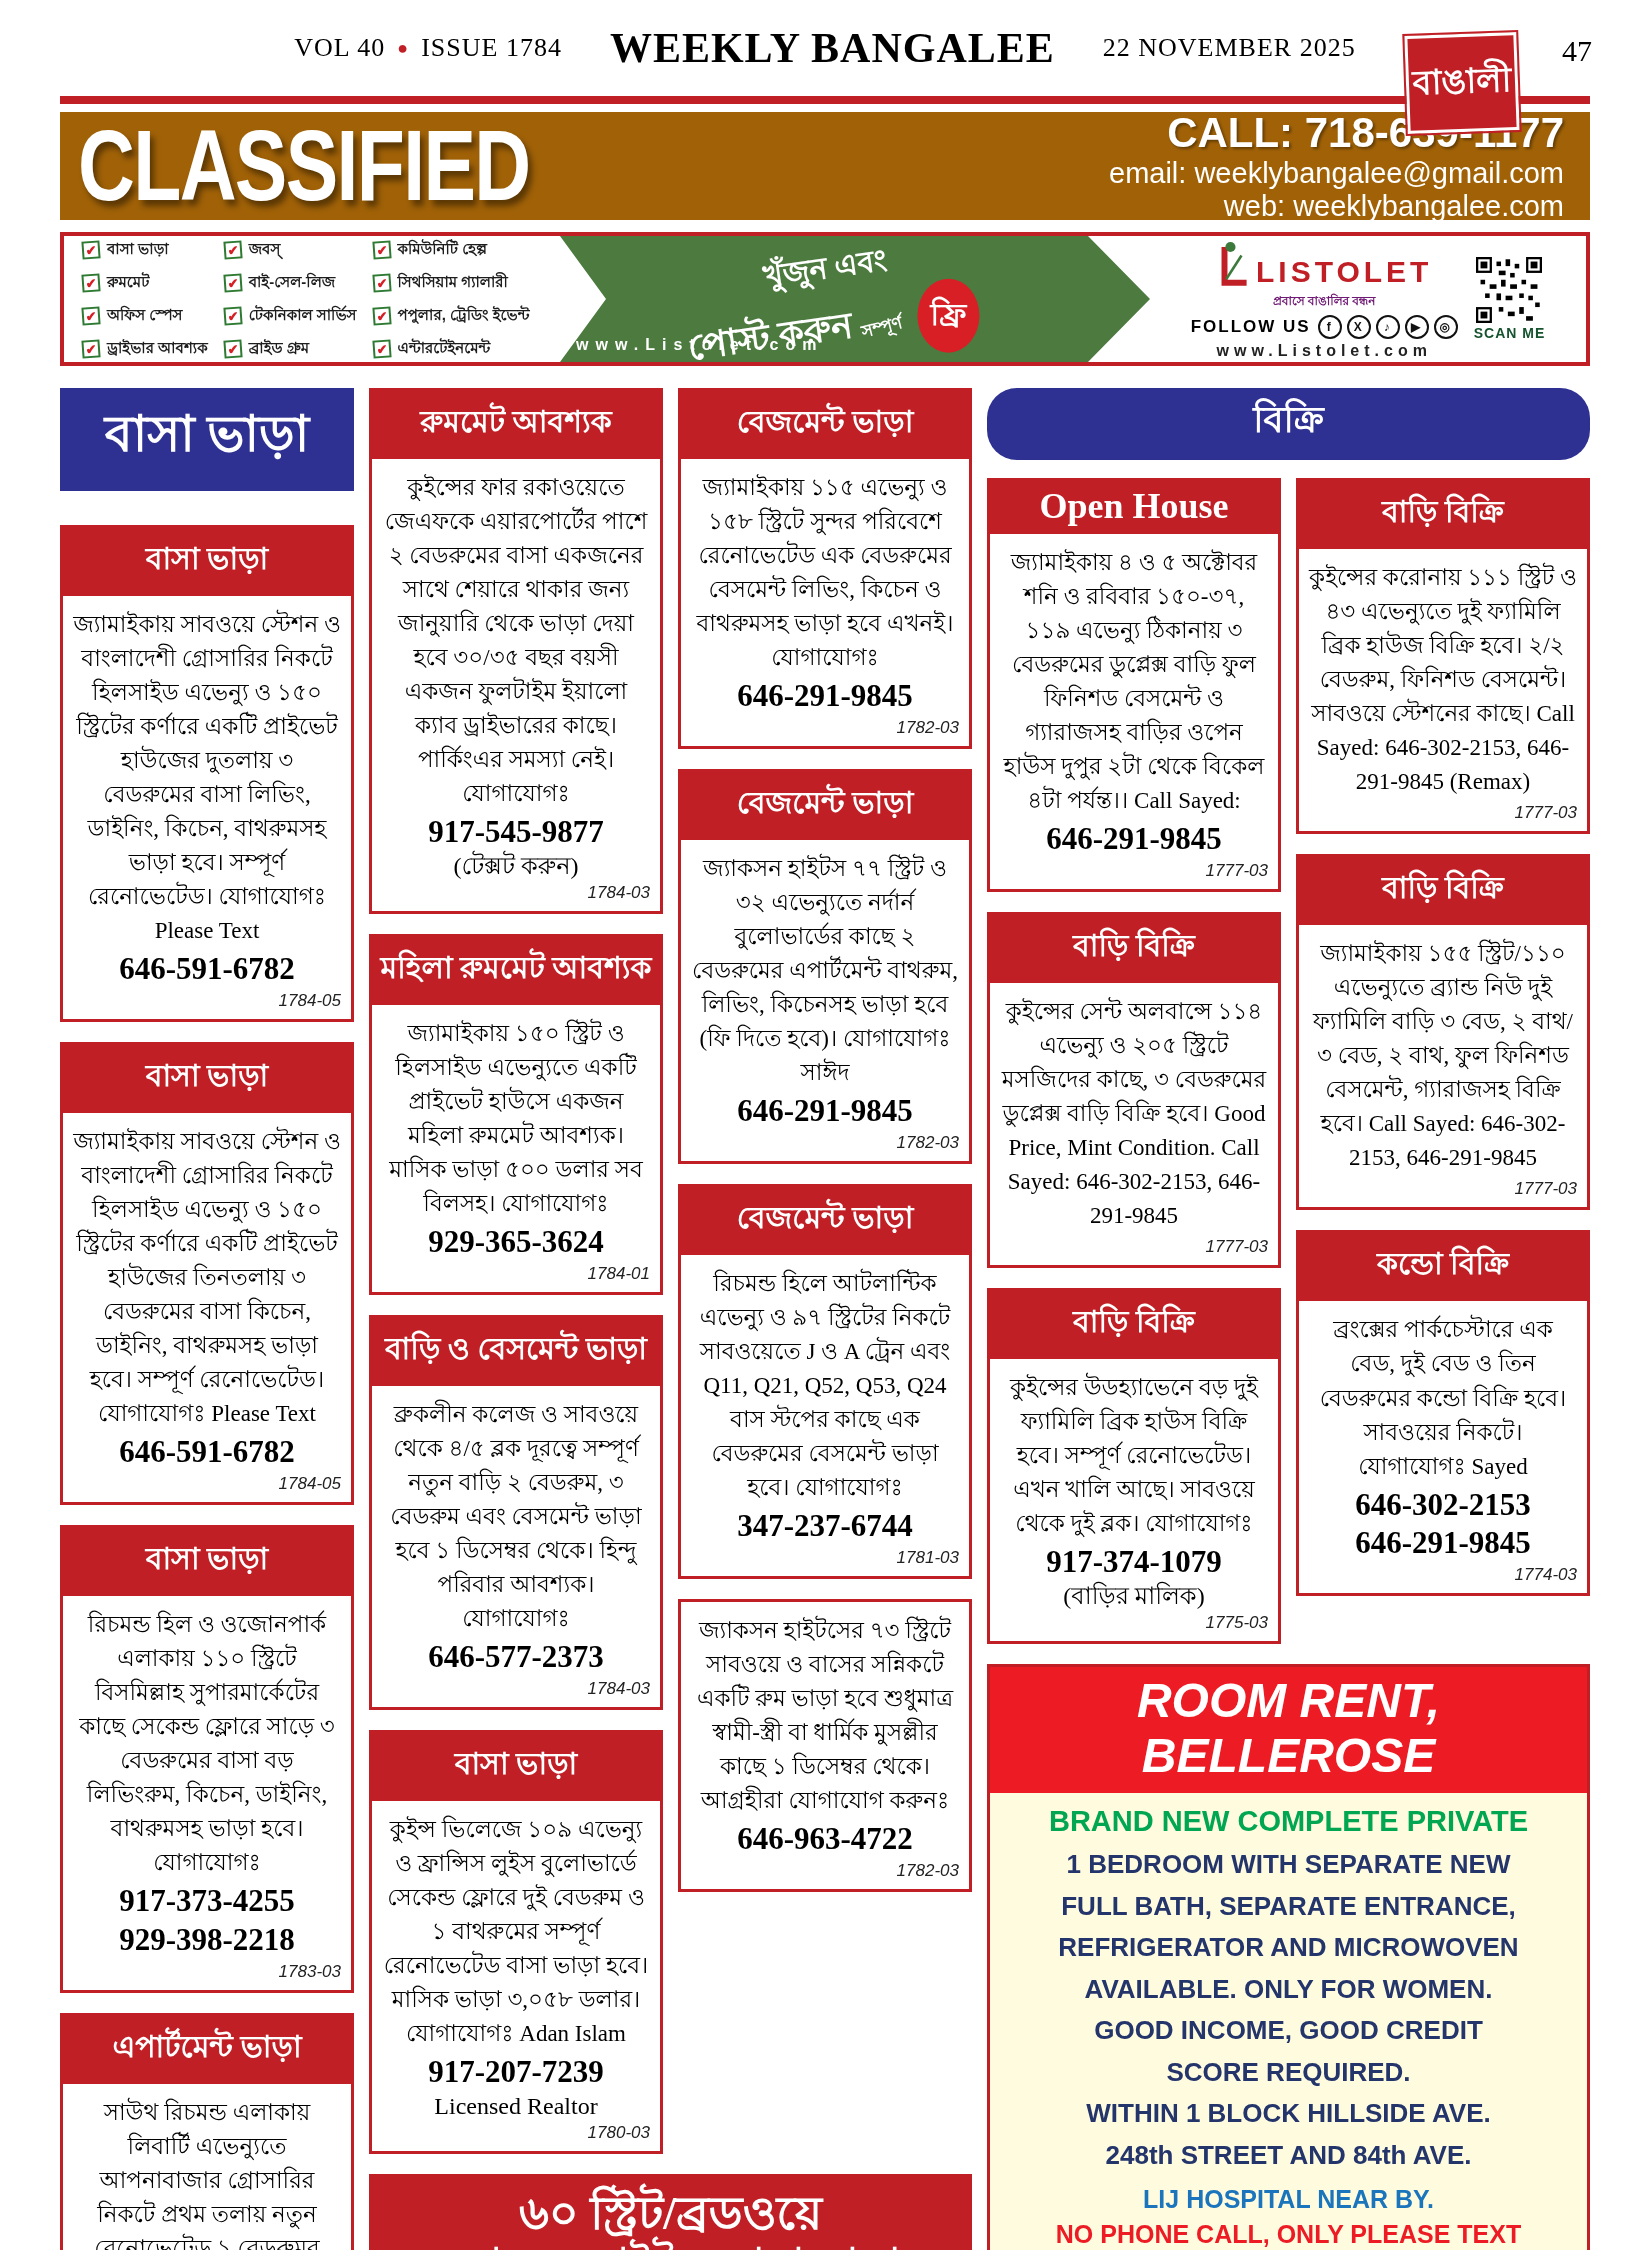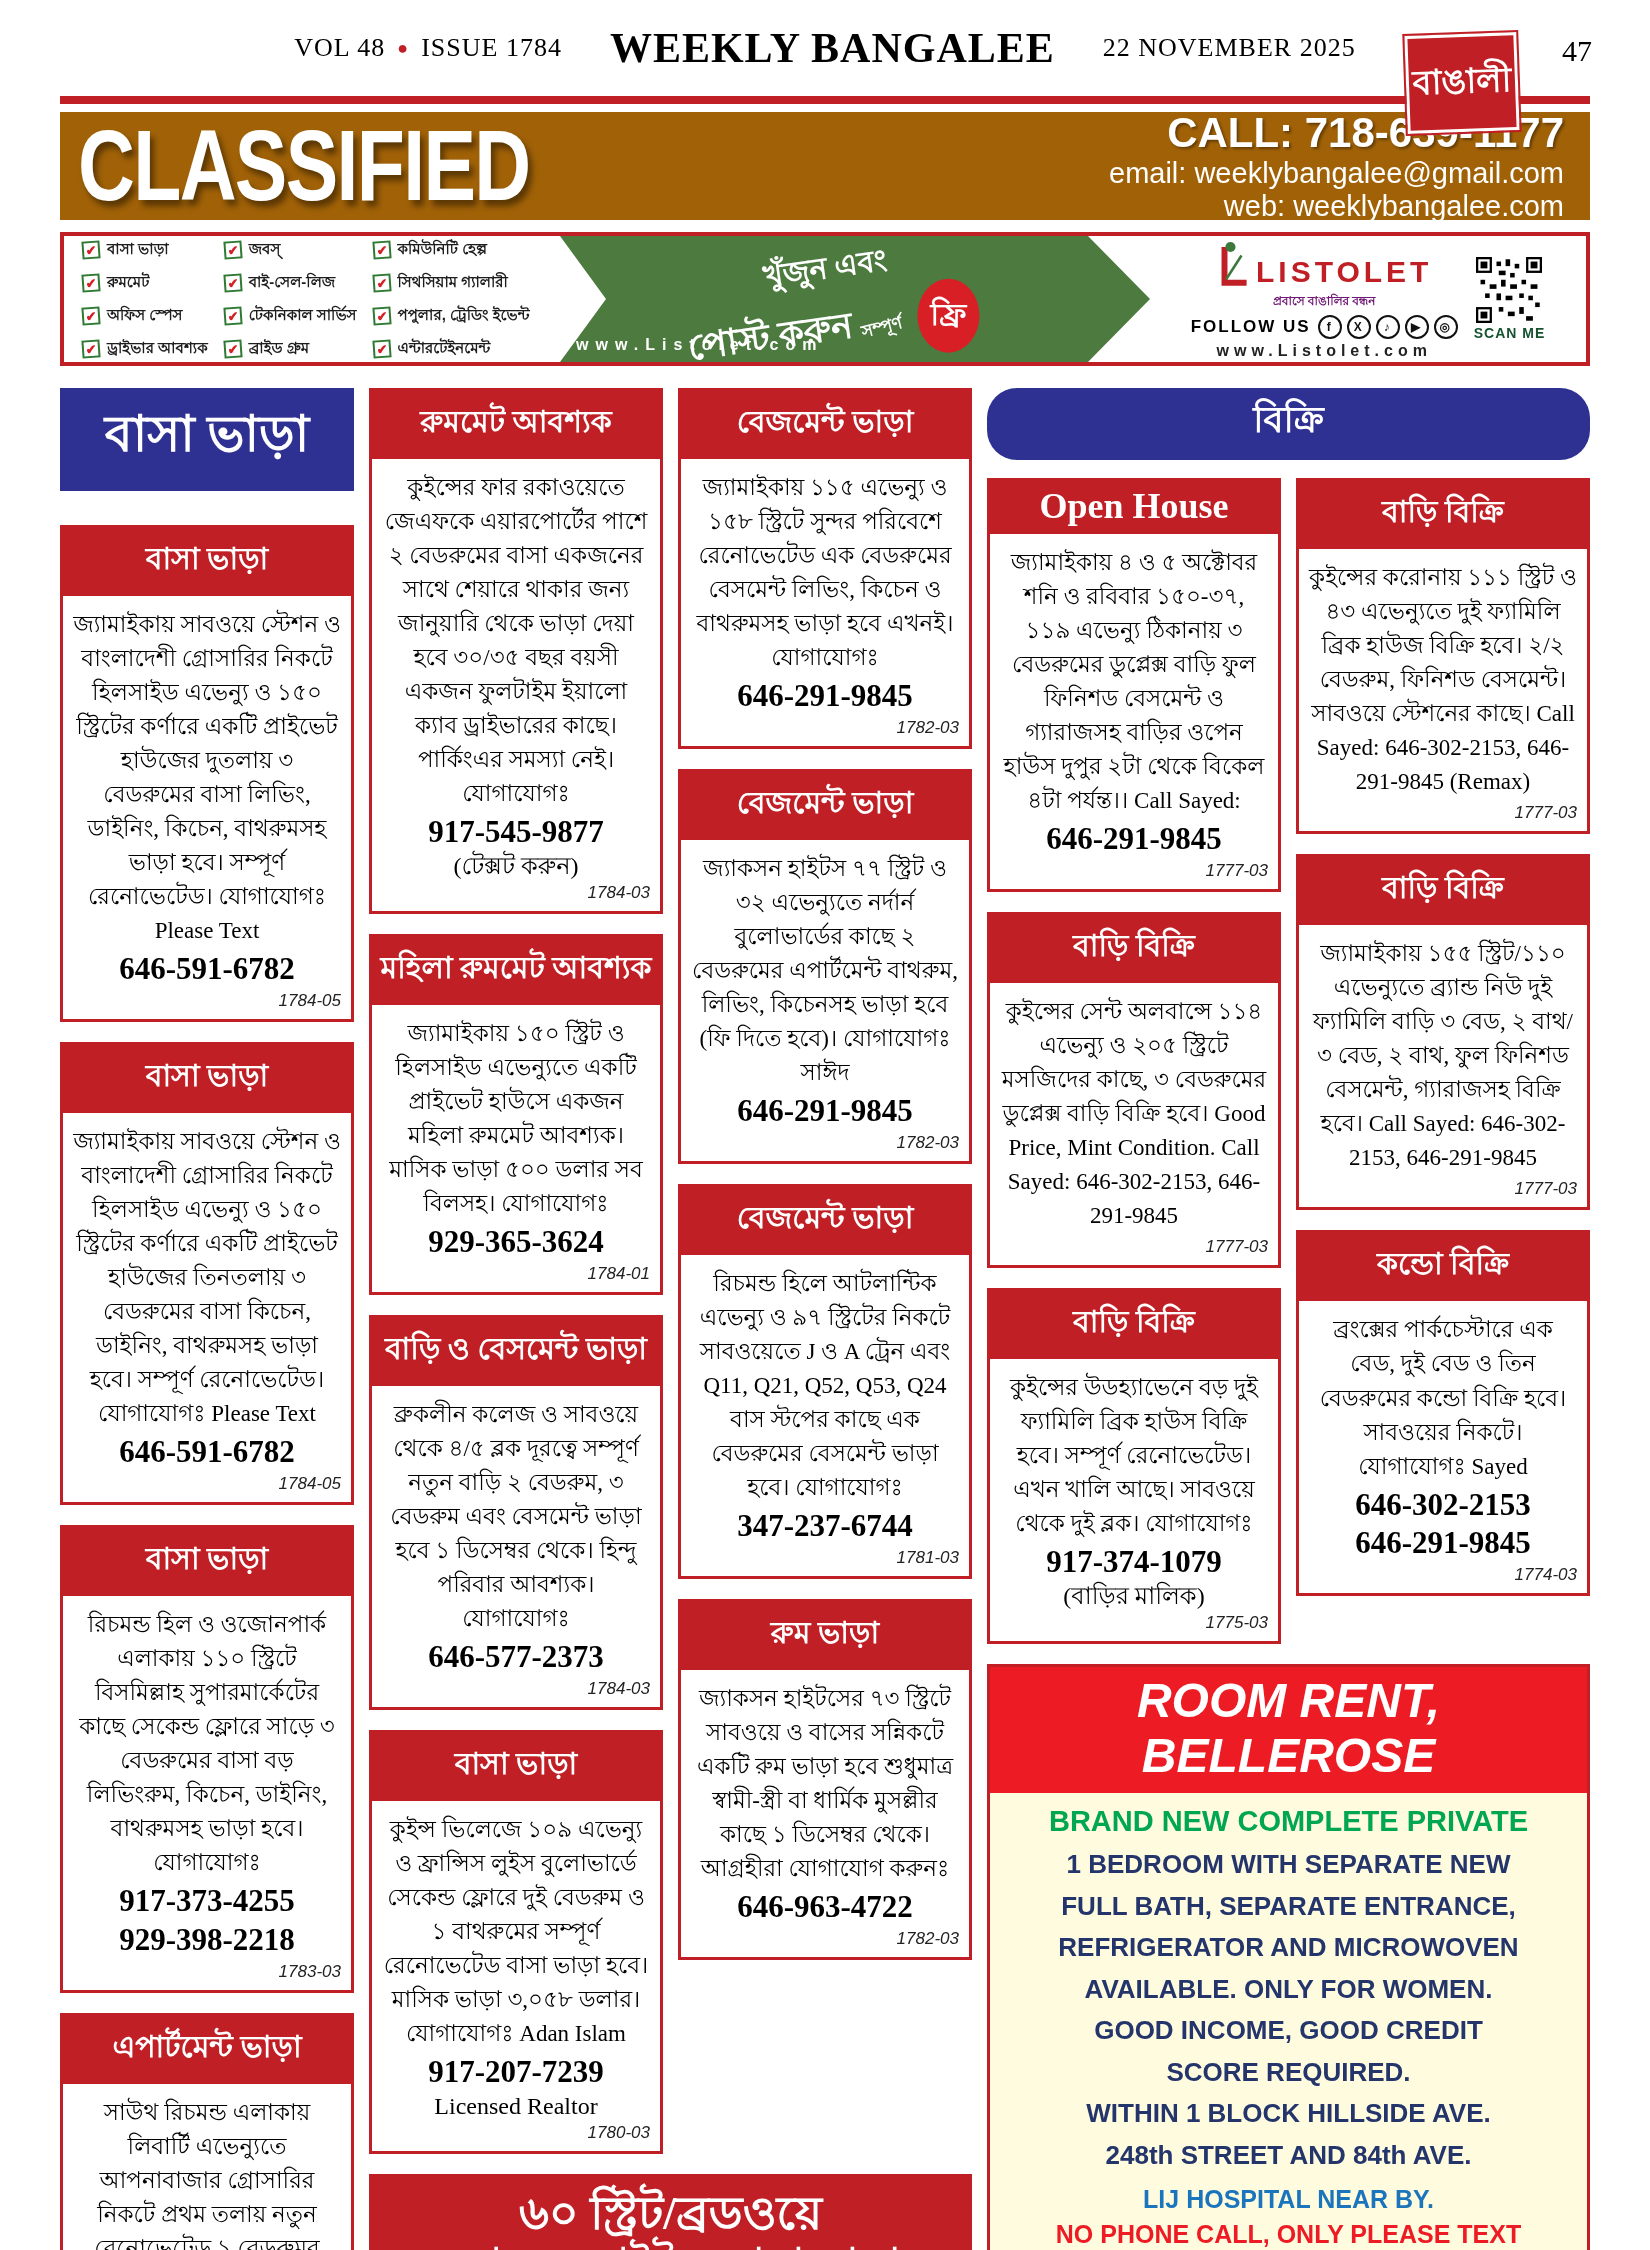--- a/index.html
+++ b/index.html
@@ -99,21 +99,21 @@
   .b-warning { text-align: center; color: #ed1c24; font-family: "Liberation Sans", sans-serif; font-weight: 900;
                font-size: 25px; padding: 0 0 10px; }
 </style>
 </head>
 <body>
 
 <div class="page">
 
   <header class="masthead">
     <div class="mast-vol">
-      <span>VOL 48</span>
+      <span>VOL 40</span>
       <span class="mast-dot">●</span>
       <span>ISSUE 1784</span>
     </div>
     <div class="mast-title">WEEKLY BANGALEE</div>
     <div class="mast-date">22 NOVEMBER 2025</div>
     <div class="mast-logo">
       <span>বাঙালী</span>
     </div>
     <div class="page-number">47</div>
   </header>
@@ -332,21 +332,20 @@
               <div class="ad-phone">646-291-9845</div>
               <div class="ad-ref">1782-03</div>
             </article>
             <article class="ad">
               <header class="ad-head">বেজমেন্ট ভাড়া</header>
               <div class="ad-body">রিচমন্ড হিলে আটলান্টিক এভেন্যু ও ৯৭ স্ট্রিটের নিকটে সাবওয়েতে J ও A ট্রেন এবং Q11, Q21, Q52, Q53, Q24 বাস স্টপের কাছে এক বেডরুমের বেসমেন্ট ভাড়া হবে। যোগাযোগঃ</div>
               <div class="ad-phone">347-237-6744</div>
               <div class="ad-ref">1781-03</div>
             </article>
             <article class="ad">
-              <header class="ad-head">রুম ভাড়া</header>
               <div class="ad-body">জ্যাকসন হাইটসের ৭৩ স্ট্রিটে সাবওয়ে ও বাসের সন্নিকটে একটি রুম ভাড়া হবে শুধুমাত্র স্বামী-স্ত্রী বা ধার্মিক মুসল্লীর কাছে ১ ডিসেম্বর থেকে। আগ্রহীরা যোগাযোগ করুনঃ</div>
               <div class="ad-phone">646-963-4722</div>
               <div class="ad-ref">1782-03</div>
             </article>
           </div>
       </div>
       <article class="wide-ad">
         <header class="wide-head">
           <div class="wide-head-l1">৬০ স্ট্রিট/ব্রডওয়ে</div>
           <div class="wide-head-l2">জ্যাকসন হাইটসে বাসা ভাড়া</div>

